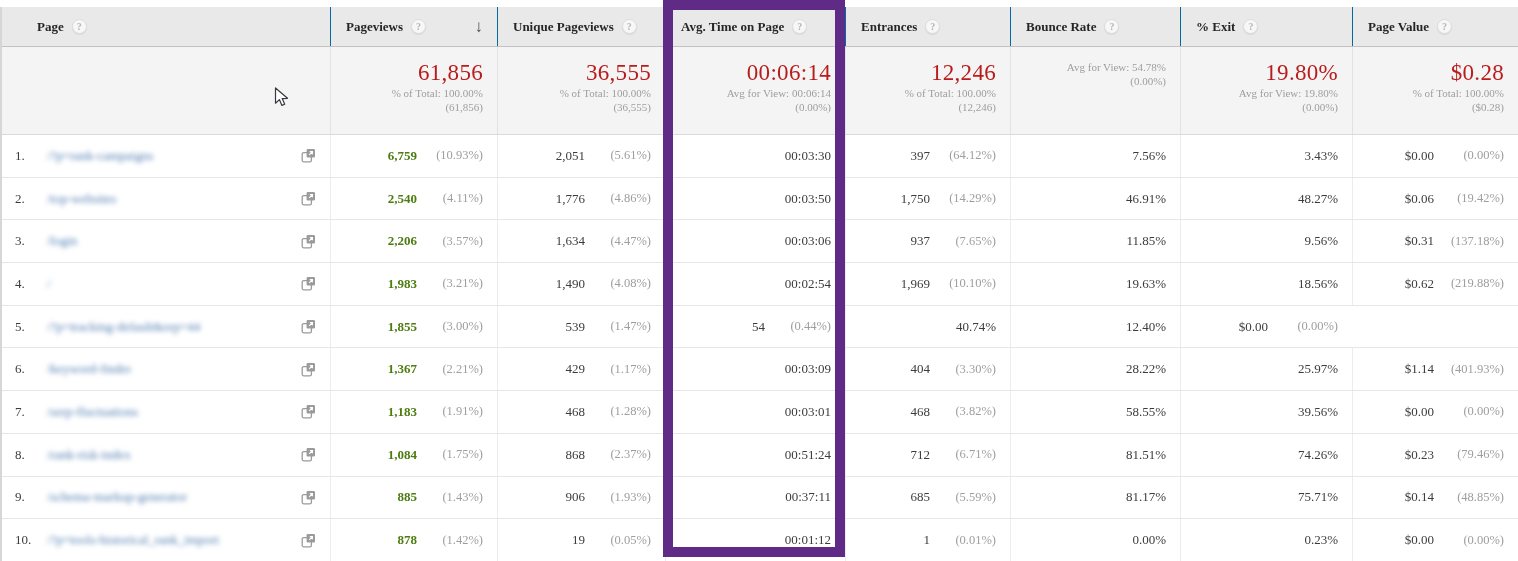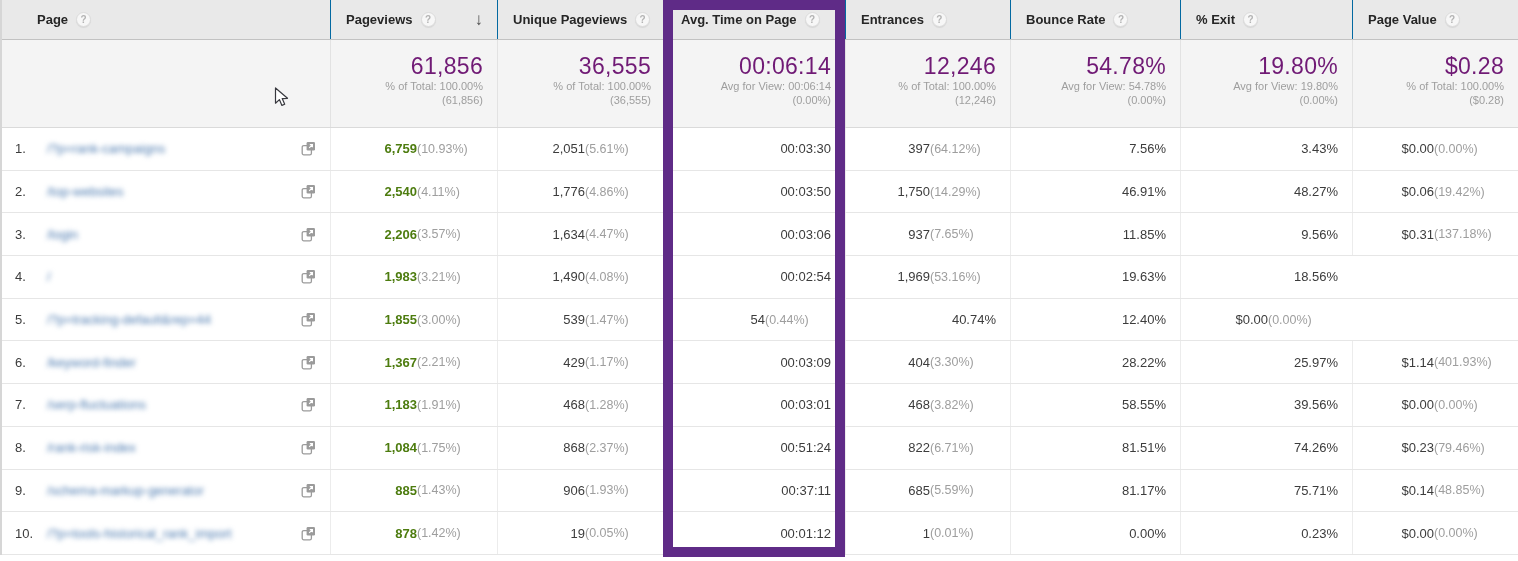--- a/index.html
+++ b/index.html
@@ -1,45 +1,45 @@
 <!DOCTYPE html>
 <html><head>
 <meta charset="utf-8">
 <style>
   * { margin:0; padding:0; box-sizing:border-box; }
   html,body { background:#fff; }
   body { font-family:"Liberation Sans","DejaVu Sans",sans-serif; color:#3c3c3c; }
   .stage { position:relative; width:1518px; height:561px; background:#fff; overflow:hidden; }
 
-  .table { position:absolute; top:0; left:0; width:1518px; border-left:2px solid #d6d6d6; }
+  .table { position:absolute; top:7px; left:0; width:1518px; border-left:2px solid #d6d6d6;font-family:Liberation Serif, serif; }
   .grid { display:grid; grid-template-columns:328px 167px 168px 180px 165px 170px 172px 166px; }
 
   
   .thead { height:40px; background:#e9e9e9; border-bottom:1px solid #c2c2c2; }
   .th { display:flex; align-items:center; padding-left:15px; font-size:13px; font-weight:bold; color:#262626; border-left:1px solid #0369a1; position:relative; }
   .th:first-child { border-left:none; padding-left:35px; }
   .help { width:15px; height:15px; margin-left:8px; border-radius:50%; background:#f7f7f7; border:1px solid #dcdcdc; color:#b3b3b3; font-size:10px; font-weight:bold; display:flex; align-items:center; justify-content:center; flex:none; box-shadow:0 1px 1px rgba(0,0,0,.08); }
   .sort { margin-left:auto; padding-right:14px; color:#4d4d4d; font-size:17px; font-weight:normal; line-height:1; }
 
   
   .tsum { height:88px; background:#f4f4f4; border-bottom:1px solid #dadada; }
   .sumcell { border-left:1px solid #e2e2e2; text-align:right; padding:13px 14px 0 6px; }
   .sumcell:first-child { border-left:none; }
-  .sum-main { font-size:23px; font-weight:400; color:#701a75; line-height:26px; letter-spacing:.3px; }
+  .sum-main { font-size:23px; font-weight:400; color:#b91c1c; line-height:26px; letter-spacing:.3px; }
   .sum-sub { font-size:11px; color:#9e9e9e; line-height:14px; }
 
   
   .tr { height:42.7px; border-bottom:1px solid #e6e6e6; background:#fff; }
   .td { display:flex; align-items:center; justify-content:flex-end; padding-right:14px; font-size:13px; color:#3c3c3c; border-left:1px solid #ececec; }
   .td.page-td { justify-content:flex-start; padding-right:0; border-left:none; }
   .rank { width:30px; padding-left:13px; color:#3c3c3c; flex:none; }
   .page-link { margin-left:15px; color:#4d7bb0; text-decoration:none; filter:blur(2.6px); white-space:nowrap; overflow:hidden; max-width:215px; }
   .ext { margin-left:auto; margin-right:14px; display:flex; flex:none; }
   .bold { font-weight:bold; color:#4d7c0f; }
-  .pct { width:66px; text-align:left; color:#9e9e9e; font-size:12.5px; flex:none; }
+  .pct { width:66px; text-align:right; color:#9e9e9e; font-size:12.5px; flex:none; }
   .pct-wide { width:70px; }
 
   
   .highlight { position:absolute; left:663px; top:0; width:182px; height:557px; border:10px solid #5f2b87; pointer-events:none; z-index:5; }
 
   .cursor { position:absolute; left:274px; top:87px; z-index:6; pointer-events:none; }
 </style>
 </head>
 <body>
 
@@ -98,21 +98,20 @@
         <div class="sum-main">00:06:14</div>
         <div class="sum-sub">Avg for View: 00:06:14</div>
         <div class="sum-sub">(0.00%)</div>
       </div>
       <div class="sumcell">
         <div class="sum-main">12,246</div>
         <div class="sum-sub">% of Total: 100.00%</div>
         <div class="sum-sub">(12,246)</div>
       </div>
       <div class="sumcell">
-        <div class="sum-main">54.78%</div>
         <div class="sum-sub">Avg for View: 54.78%</div>
         <div class="sum-sub">(0.00%)</div>
       </div>
       <div class="sumcell">
         <div class="sum-main">19.80%</div>
         <div class="sum-sub">Avg for View: 19.80%</div>
         <div class="sum-sub">(0.00%)</div>
       </div>
       <div class="sumcell">
         <div class="sum-main">$0.28</div>
@@ -257,27 +256,31 @@
         </div>
         <div class="td">
           <span>1,490</span>
           <span class="pct">(4.08%)</span>
         </div>
         <div class="td">
           <span>00:02:54</span>
         </div>
         <div class="td">
           <span>1,969</span>
-          <span class="pct">(53.16%)</span>
+          <span class="pct">(10.10%)</span>
         </div>
         <div class="td">
           <span>19.63%</span>
         </div>
         <div class="td">
           <span>18.56%</span>
+        </div>
+        <div class="td">
+          <span>$0.62</span>
+          <span class="pct pct-wide">(219.88%)</span>
         </div>
       </div>
 
       <div class="tr grid">
         <div class="td page-td">
           <span class="rank">5.</span>
           <a class="page-link" href="#">/?p=tracking-default&amp;rep=44</a>
           <span class="ext">
             <svg width="15" height="15" viewBox="0 0 15 15">
               <rect x="1.2" y="4.6" width="9.2" height="9.2" rx="1.6" fill="none" stroke="#9b9b9b" stroke-width="1.3"></rect>
@@ -405,21 +408,21 @@
           <span class="pct">(1.75%)</span>
         </div>
         <div class="td">
           <span>868</span>
           <span class="pct">(2.37%)</span>
         </div>
         <div class="td">
           <span>00:51:24</span>
         </div>
         <div class="td">
-          <span>822</span>
+          <span>712</span>
           <span class="pct">(6.71%)</span>
         </div>
         <div class="td">
           <span>81.51%</span>
         </div>
         <div class="td">
           <span>74.26%</span>
         </div>
         <div class="td">
           <span>$0.23</span>

